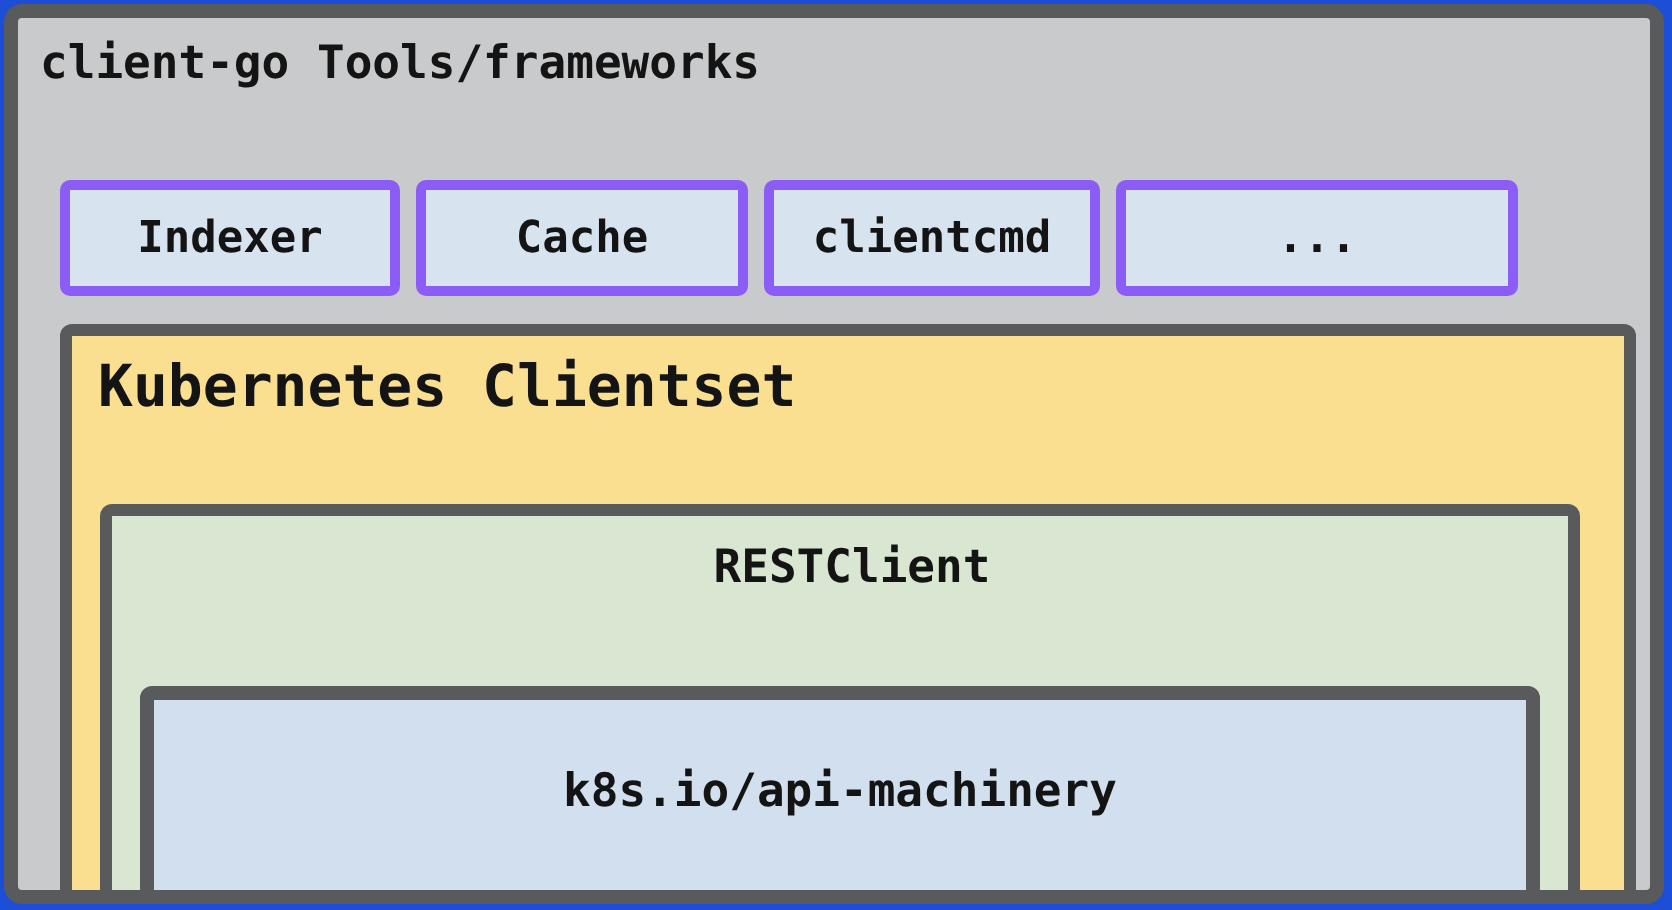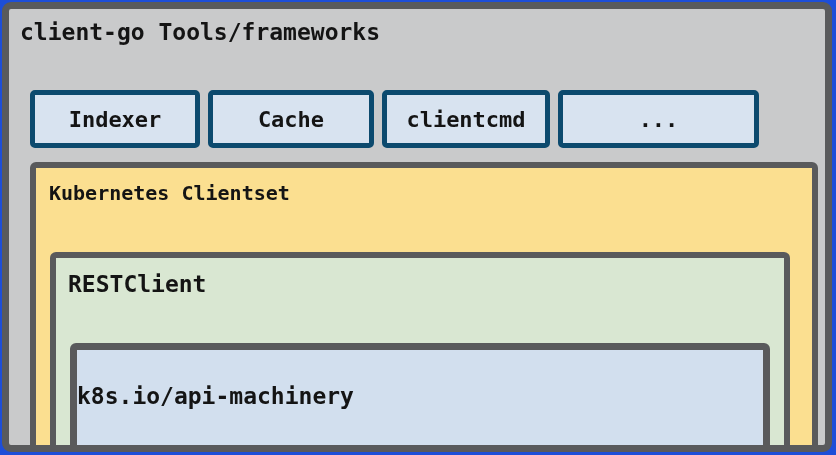--- a/index.html
+++ b/index.html
@@ -43,21 +43,21 @@
     position: absolute;
     left: 21px;
     top: 81px;
     height: 58px;
     display: flex;
     gap: 8px;
   }
   .tool-box {
     box-sizing: border-box;
     height: 58px;
-    border: 5px solid #0c4a6e;
+    border: 5px solid #8b5cf6;
     border-radius: 5px;
     background: #d8e3f0;
     display: flex;
     align-items: center;
     justify-content: center;
     font-size: 22px;
     white-space: nowrap;
   }
   .tool-box:nth-child(1) { width: 170px; }
   .tool-box:nth-child(2) { width: 166px; }
@@ -71,55 +71,56 @@
     top: 153px;
     width: 788px;
     bottom: -14px;
     box-sizing: border-box;
     border: 6px solid #595a5c;
     border-radius: 6px 6px 0 0;
     background: #fbdf90;
   }
   .clientset-title {
     padding: 10px 0 0 13px;
-    font-size: 20px;
+    font-size: 29px;
     line-height: 30px;
     white-space: nowrap;
   }
   .restclient-box {
     position: absolute;
     left: 14px;
     top: 84px;
     width: 740px;
     bottom: -14px;
     box-sizing: border-box;
     border: 6px solid #595a5c;
     border-radius: 6px 6px 0 0;
     background: #d9e7d2;
   }
   .restclient-title {
     padding: 11px 0 0 12px;
     font-size: 23px;
     line-height: 30px;
     white-space: nowrap;
+    text-align: center;
   }
   .apimachinery-box {
     position: absolute;
     left: 14px;
     top: 85px;
     width: 700px;
     bottom: -14px;
     box-sizing: border-box;
     border: 7px solid #595a5c;
     border-radius: 6px 6px 0 0;
     background: #d2dfee;
   }
   .apimachinery-title {
     padding-top: 31px;
-    text-align: left;
+    text-align: center;
     font-size: 23px;
     line-height: 30px;
     white-space: nowrap;
   }
 </style>
 </head>
 <body>
 
 <div id="canvas">
 

